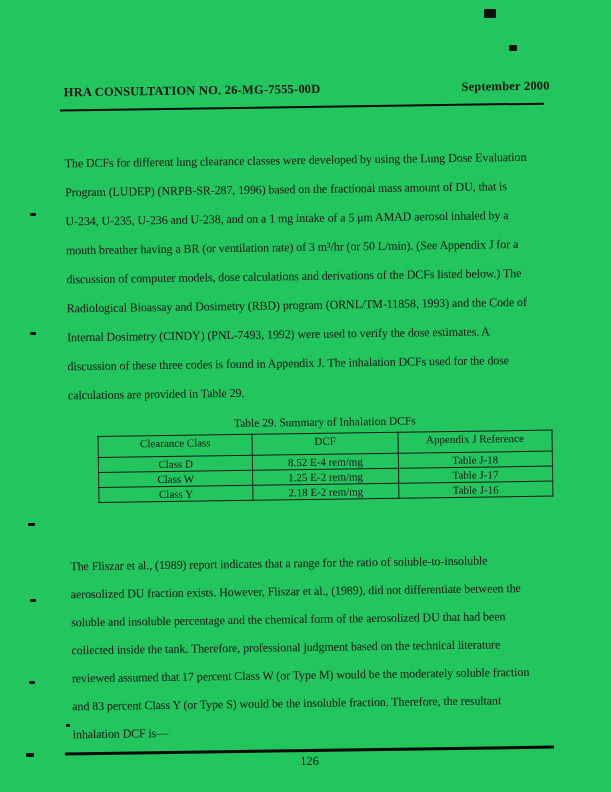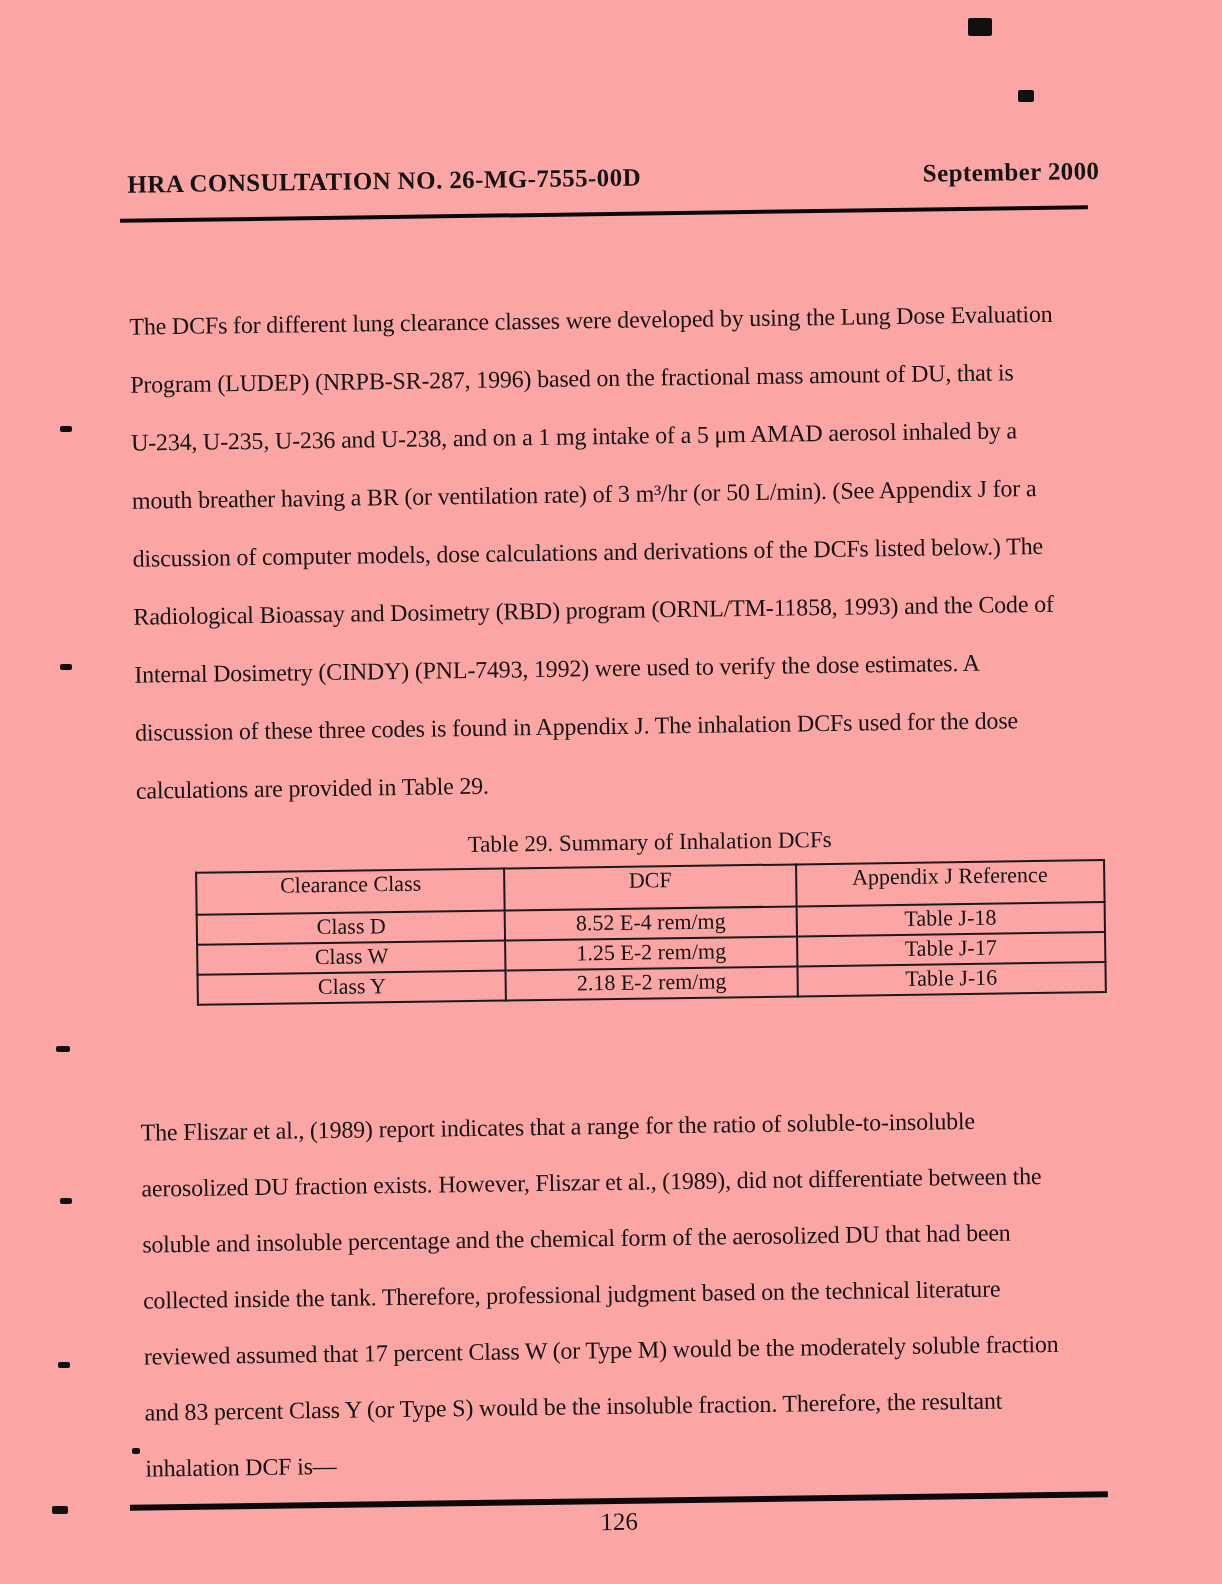--- a/index.html
+++ b/index.html
@@ -4,21 +4,21 @@
 <style>
   html, body {
     margin: 0;
     padding: 0;
     background: #ffffff;
   }
   .page {
     position: relative;
     width: 611px;
     height: 792px;
-    background: #fca5a5;
+    background: #22c55e;
     overflow: hidden;
     font-family: "Liberation Serif", "DejaVu Serif", serif;
     color: #141414;
   }
   .content {
     position: absolute;
     top: 0; left: 0; right: 0; bottom: 0;
     transform: rotate(-0.8deg);
     transform-origin: 50% 50%;
   }

